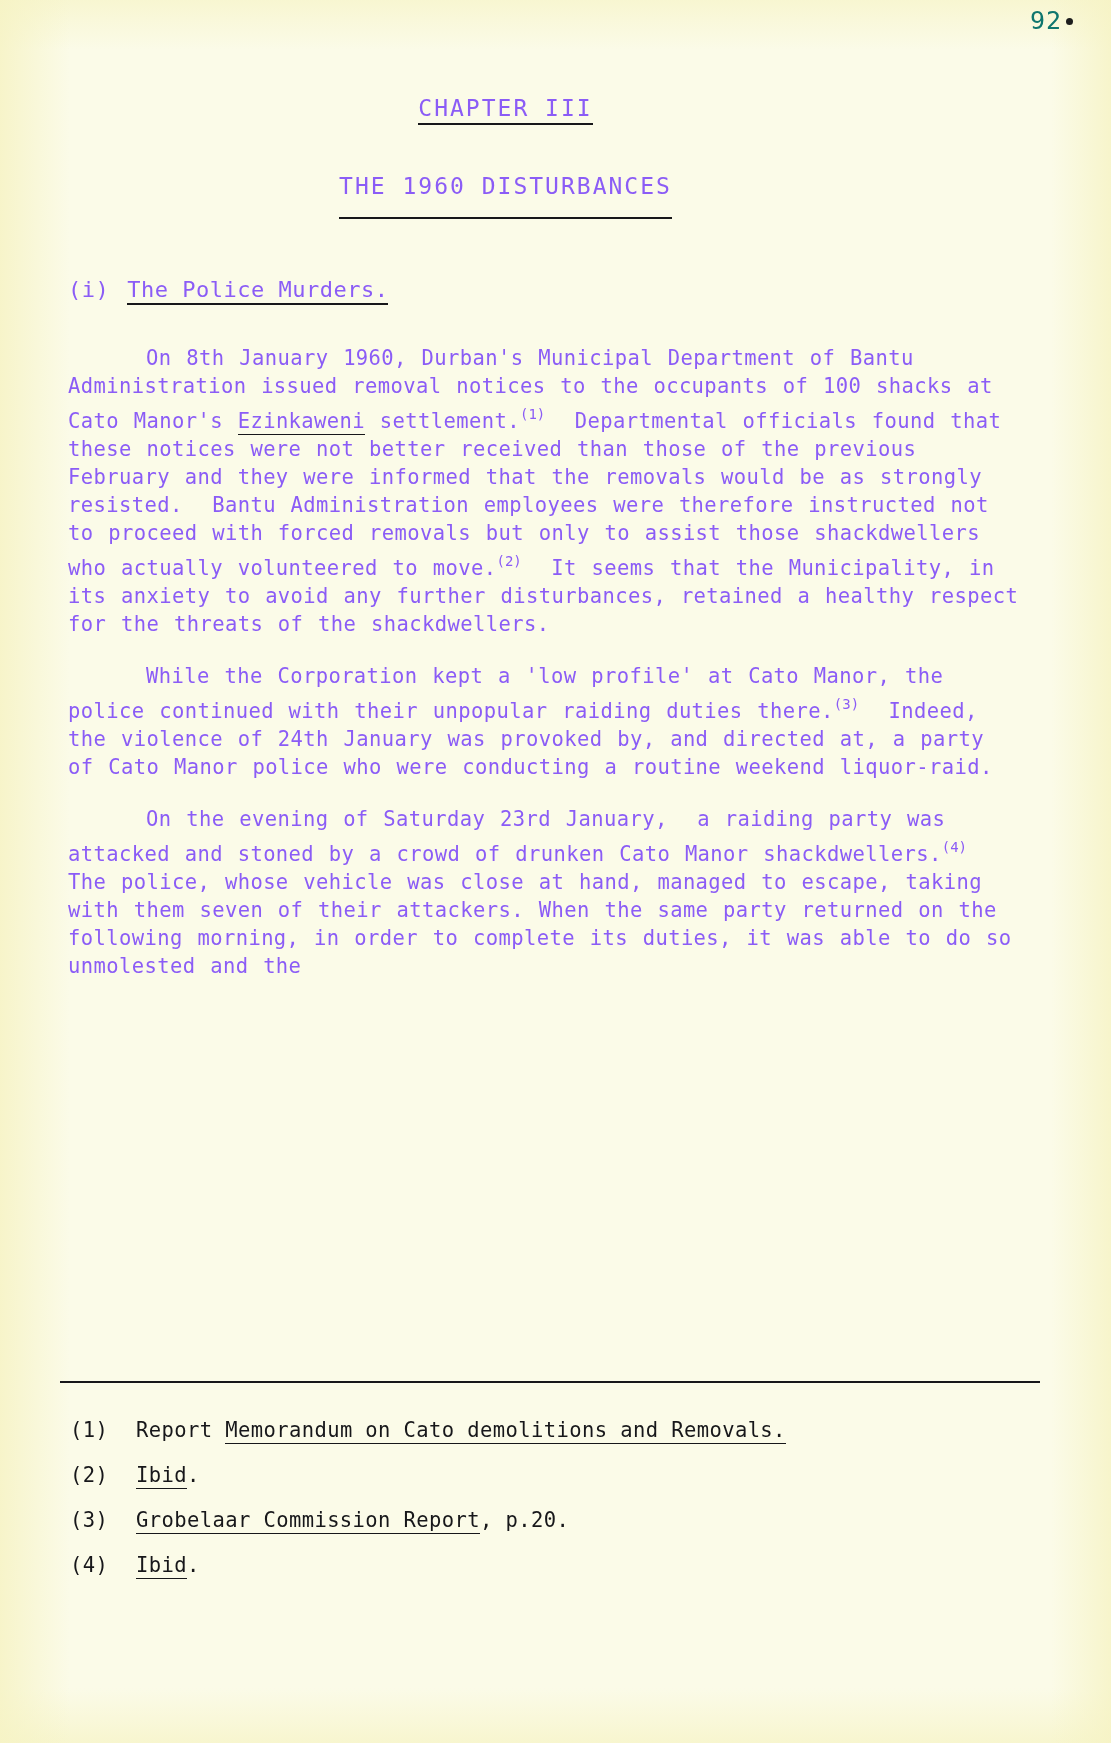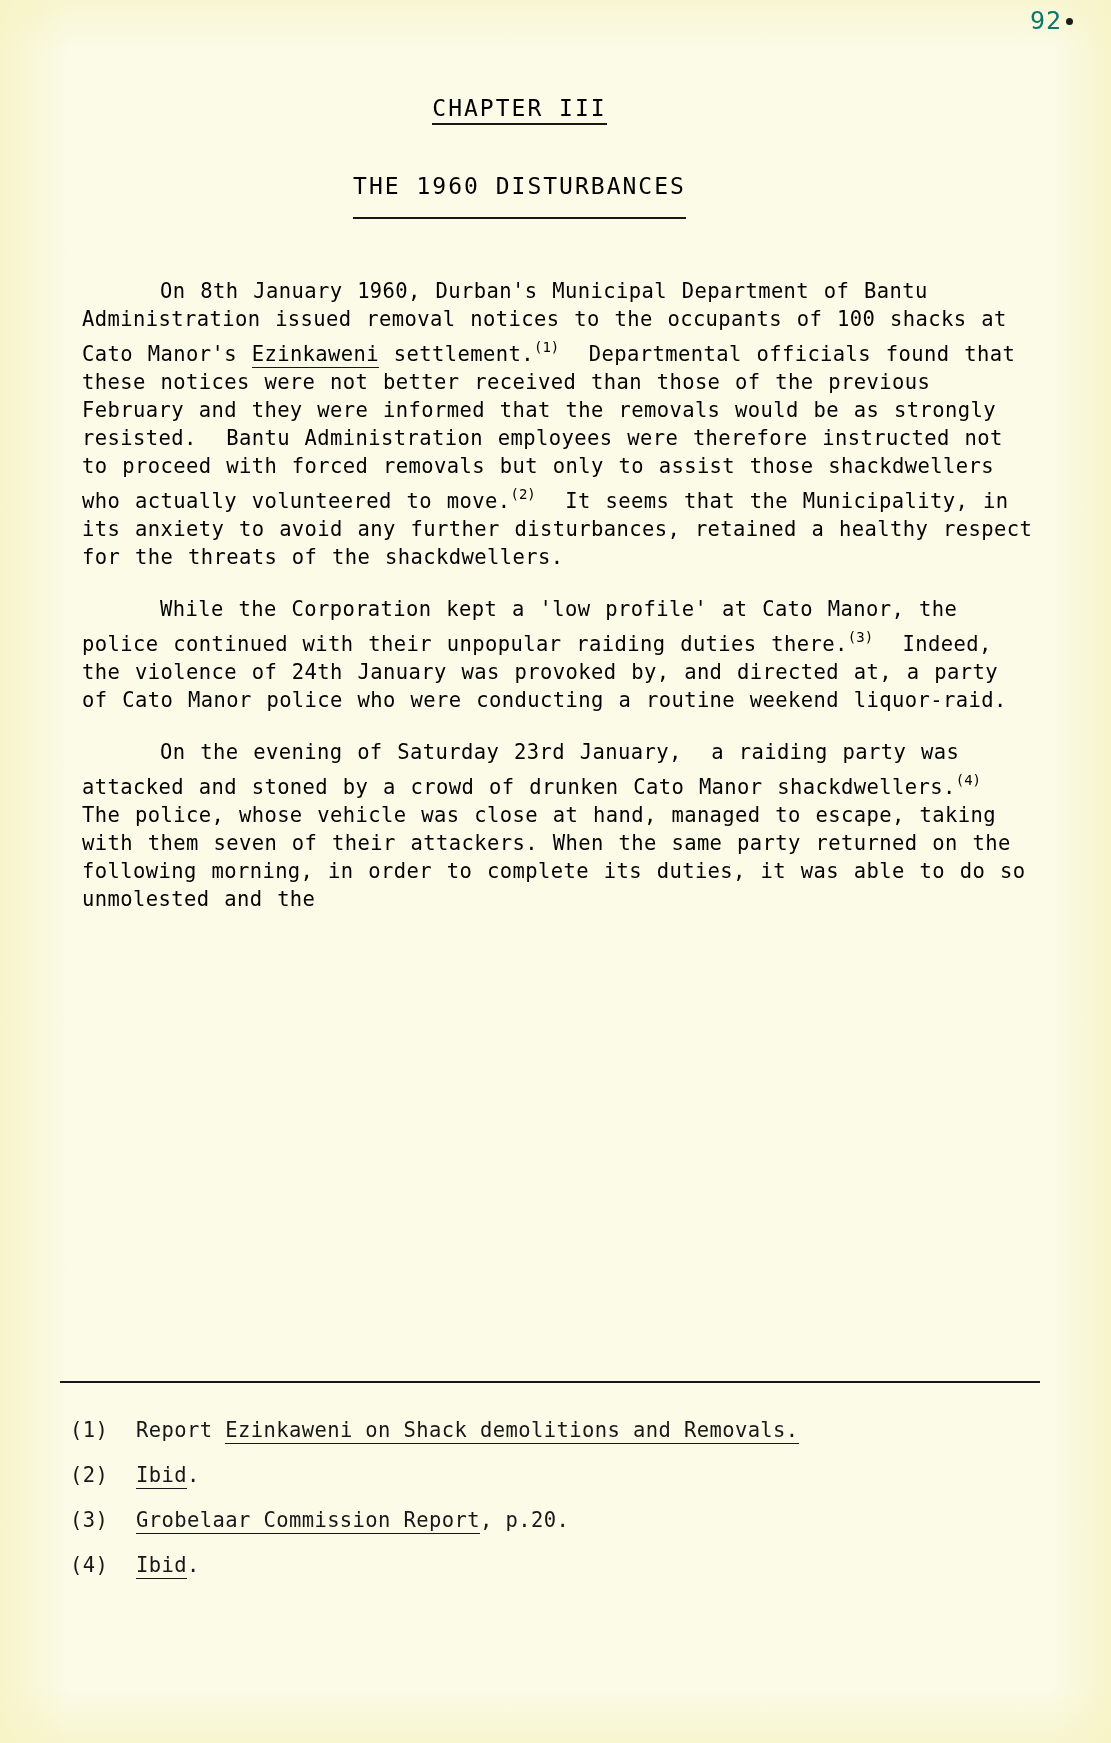--- a/index.html
+++ b/index.html
@@ -44,24 +44,24 @@
     display: inline-block;
     width: 7px;
     height: 7px;
     border-radius: 50%;
     background: #1d1d1d;
     margin-left: 4px;
     vertical-align: 4px;
   }
   .content {
     position: absolute;
-    left: 82px;
+    left: 68px;
     top: 95px;
     width: 960px;
-    color: #000000;
+    color: #8b5cf6;
   }
   .chapter-heading {
     text-align: center;
     font-size: 23px;
     letter-spacing: 2px;
     margin-left: -85px;
     margin-bottom: 52px;
   }
   .chapter-heading span {
     border-bottom: 2px solid #17171a;
@@ -141,37 +141,40 @@
   <div class="content">
 
     <div class="chapter-heading">
       <span class="u">CHAPTER  III</span>
     </div>
 
     <div class="doc-title">
       <span class="u">THE   1960   DISTURBANCES</span>
     </div>
 
+    <div class="section-heading">
+      <span class="marker">(i)</span><span class="u">The Police Murders.</span>
+    </div>
 
     <p class="para"><span class="indent"></span>On 8th January 1960, Durban's Municipal Department of Bantu Administration issued removal notices to the occupants of 100 shacks at Cato Manor's <span class="u">Ezinkaweni</span> settlement.<sup class="fn">(1)</sup>&nbsp; Departmental officials found that these notices were not better received than those of the previous February and they were informed that the removals would be as strongly resisted.&nbsp; Bantu Administration employees were therefore instructed not to proceed with forced removals but only to assist those shackdwellers who actually volunteered to move.<sup class="fn">(2)</sup>&nbsp; It seems that the Municipality, in its anxiety to avoid any further disturbances, retained a healthy respect for the threats of the shackdwellers.</p>
 
     <p class="para"><span class="indent"></span>While the Corporation kept a 'low profile' at Cato Manor, the police continued with their unpopular raiding duties there.<sup class="fn">(3)</sup>&nbsp; Indeed, the violence of 24th January was provoked by, and directed at, a party of Cato Manor police who were conducting a routine weekend liquor-raid.</p>
 
     <p class="para"><span class="indent"></span>On the&nbsp;evening of Saturday 23rd January,&nbsp; a raiding party was attacked and stoned by a crowd of drunken Cato Manor shackdwellers.<sup class="fn">(4)</sup>&nbsp; The police, whose vehicle was close at hand, managed to escape, taking with them seven of their attackers. When the same party returned on the following morning, in order to complete its duties, it was able to do so unmolested and the</p>
 
   </div>
 
   <div class="rule"></div>
 
   <div class="footnotes">
 
     <div class="footnote">
       <span class="fn-num">(1)</span>
       <span class="fn-text">
-        <span>Report </span><span class="u">Ezinkaweni on Shack demolitions and Removals.</span>
+        <span>Report </span><span class="u">Memorandum on Cato demolitions and Removals.</span>
       </span>
     </div>
 
     <div class="footnote">
       <span class="fn-num">(2)</span>
       <span class="fn-text"><span class="u">Ibid</span><span>.</span></span>
     </div>
 
     <div class="footnote">
       <span class="fn-num">(3)</span>

